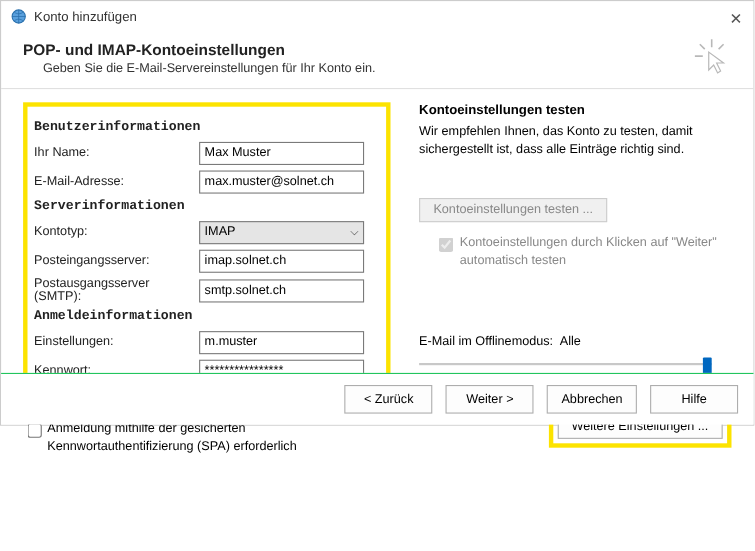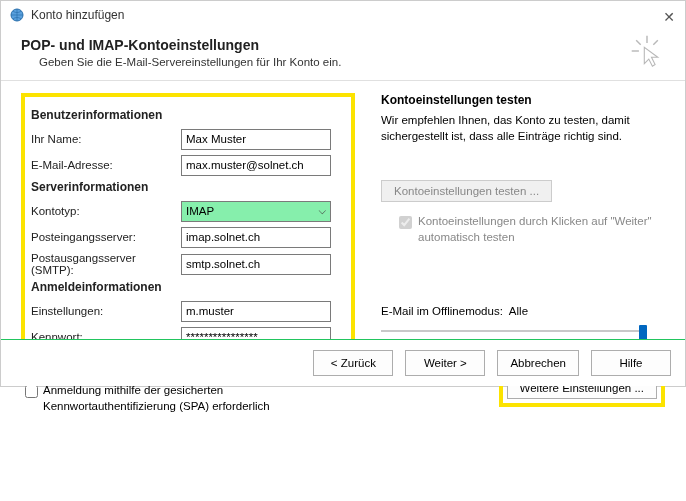--- a/index.html
+++ b/index.html
@@ -13,25 +13,25 @@
     .header { padding: 8px 20px 10px 20px; position: relative; }
     .header h1 { font-size: 14px; font-weight: bold; color: #222; margin-bottom: 3px; }
     .header p { font-size: 11.5px; color: #333; margin-left: 18px; }
     .cursor-icon { position: absolute; right: 20px; top: 4px; width: 36px; height: 36px; }
     .divider { border: none; border-top: 1px solid #e0e0e0; margin: 2px 0 6px 0; }
     .content { display: flex; padding: 0 12px; }
     .col { flex: 1; padding: 6px 8px; }
     .left { flex: 0 0 350px; }
     .right { flex: 1; padding-left: 18px; }
     .highlight-box { border: 4px solid #fce300; padding: 8px 10px 8px 6px; margin-bottom: 6px; }
-    .section-title { font-size: 12px; font-weight: bold; color: #222; margin: 3px 0 6px 0; }
+    .section-title { font-size: 12px; font-weight: bold; color: #222; margin: 3px 0 6px 0; font-family: Liberation Mono, monospace; }
     .row { display: flex; align-items: center; margin-bottom: 4px; min-height: 22px; }
     .row label { font-size: 11.5px; color: #222; width: 150px; flex-shrink: 0; }
     .row input[type=text], .row input[type=password] { width: 150px; height: 21px; font-size: 11.5px; padding: 1px 4px; border: 1px solid #7a7a7a; }
-    .selectwrap { position: relative; width: 150px; height: 21px; border: 1px solid #7a7a7a; display: flex; align-items: center; padding-left: 4px; font-size: 11.5px; background: #86efac; }
+    .selectwrap { position: relative; width: 150px; height: 21px; border: 1px solid #7a7a7a; display: flex; align-items: center; padding-left: 4px; font-size: 11.5px; background: #e5e5e5; }
     .selectwrap .chev { position: absolute; right: 4px; top: 50%; transform: translateY(-50%); font-size: 10px; color: #444; }
     .check-row { display: flex; align-items: center; justify-content: center; margin-top: 4px; }
     .check-row input { margin-right: 5px; accent-color: #0067c0; }
     .check-row label { font-size: 10px; }
     .spa { display: flex; align-items: flex-start; margin-top: 0; padding-left: 4px; }
     .spa input { margin-right: 5px; margin-top: 2px; }
     .spa span { font-size: 11.5px; line-height: 1.35; }
     .right .sec-head { font-size: 12px; font-weight: bold; margin-bottom: 6px; }
     .right .desc { font-size: 11.5px; line-height: 1.35; margin-bottom: 36px; }
     .btn { font-size: 11.5px; padding: 4px 12px; border: 1px solid #adadad; background: #fdfdfd; cursor: default; }

